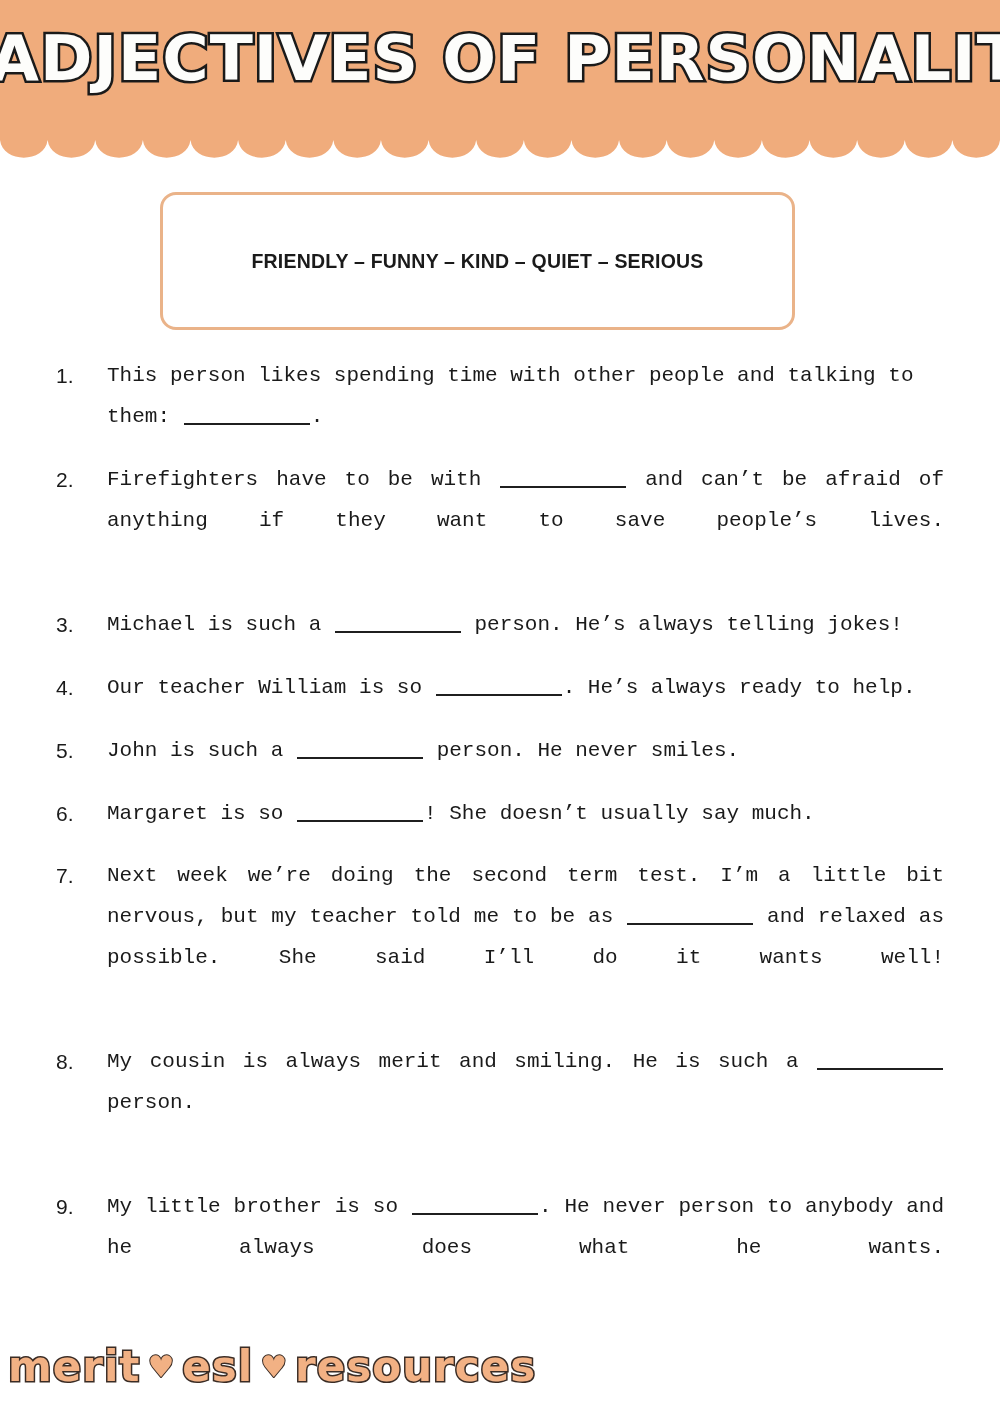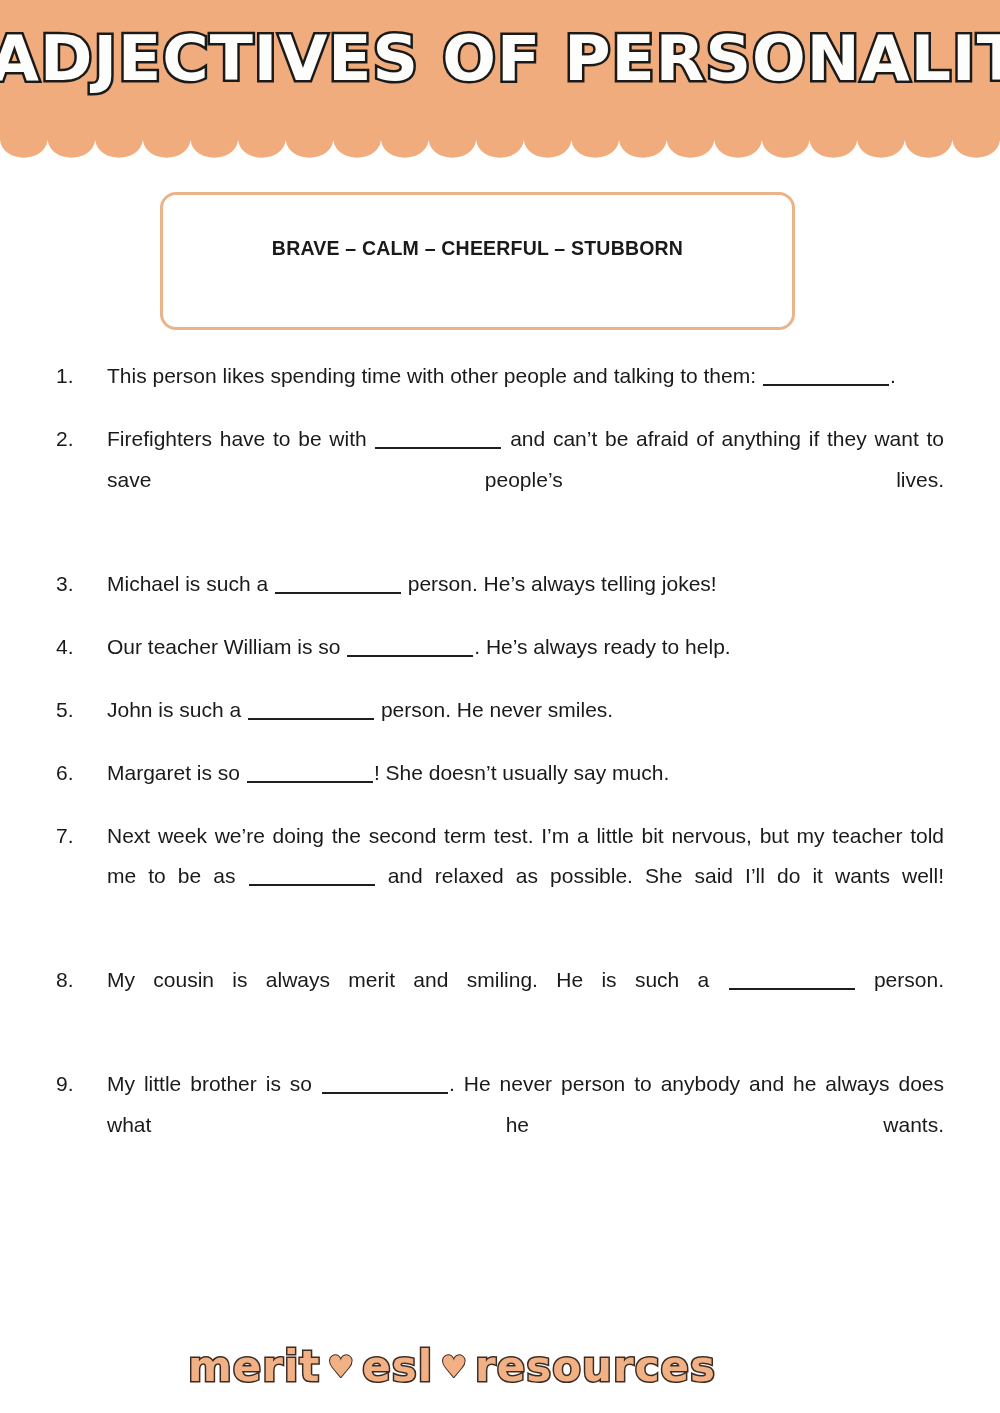--- a/index.html
+++ b/index.html
@@ -97,21 +97,21 @@
     font-size: 21px;
     color: #1a1a1a;
     line-height: 1.95;
     font-family: "Liberation Sans", sans-serif;
   }
   .q-text {
     flex: 1 1 auto;
     font-size: 21px;
     color: #1a1a1a;
     line-height: 1.95;
-    font-family: Liberation Sans, sans-serif;
+    font-family: Liberation Mono, monospace;
     text-align: justify;
     text-justify: inter-word;
     hyphens: none;
   }
   .q-text.nojustify { text-align: left; }
   
   .q-text::after {
     content: "";
     display: inline-block;
     width: 100%;
@@ -122,24 +122,24 @@
     display: inline-block;
     width: 126px;
     border-bottom: 2.5px solid #1f1f1f;
     vertical-align: -3px;
     margin: 0 1px;
   }
 
   
   .footer {
     position: absolute;
-    left: 0;
+    left: 8px;
     top: 1344px;
     width: 904px;
-    text-align: center;
+    text-align: left;
   }
   .footer-logo {
     display: inline-block;
     font-family: "DejaVu Sans", sans-serif;
     font-weight: bold;
     font-size: 42px;
     letter-spacing: 1px;
     color: #f2b184;
     -webkit-text-stroke: 3px #3a2c25;
     paint-order: stroke fill;
@@ -158,21 +158,21 @@
 <body>
 
 <div class="banner">
   <div class="banner-title">ADJECTIVES OF PERSONALITY</div>
   <svg class="scallops" viewBox="0 0 1000 24" preserveAspectRatio="none">
     <path id="scallop-path" fill="#ffffff" d="M0,0 C2.857142857142857,23.52 44.76190476190476,23.52 47.61904761904762,0 C50.476190476190474,23.52 92.38095238095238,23.52 95.23809523809524,0 C98.0952380952381,23.52 140,23.52 142.85714285714286,0 C145.71428571428572,23.52 187.61904761904762,23.52 190.47619047619048,0 C193.33333333333334,23.52 235.23809523809524,23.52 238.0952380952381,0 C240.95238095238096,23.52 282.8571428571429,23.52 285.7142857142857,0 C288.57142857142856,23.52 330.4761904761905,23.52 333.33333333333337,0 C336.1904761904762,23.52 378.09523809523813,23.52 380.95238095238096,0 C383.8095238095238,23.52 425.7142857142857,23.52 428.57142857142856,0 C431.4285714285714,23.52 473.3333333333333,23.52 476.19047619047615,0 C479.04761904761904,23.52 520.952380952381,23.52 523.8095238095239,0 C526.6666666666667,23.52 568.5714285714287,23.52 571.4285714285714,0 C574.2857142857143,23.52 616.1904761904761,23.52 619.047619047619,0 C621.9047619047619,23.52 663.8095238095239,23.52 666.6666666666666,0 C669.5238095238096,23.52 711.4285714285716,23.52 714.2857142857143,0 C717.1428571428572,23.52 759.047619047619,23.52 761.9047619047619,0 C764.7619047619048,23.52 806.6666666666667,23.52 809.5238095238095,0 C812.3809523809524,23.52 854.2857142857142,23.52 857.1428571428571,0 C860,23.52 901.9047619047619,23.52 904.7619047619047,0 C907.6190476190477,23.52 949.5238095238096,23.52 952.3809523809524,0 C955.2380952380953,23.52 997.1428571428571,23.52 1000,0 L1000,24 L0,24 Z"></path>
   </svg>
 </div>
 
 <div class="wordbank">
-  <div class="wordbank-line first">BRAVE – CALM – CHEERFUL – STUBBORN</div>
+  <div class="wordbank-line">FRIENDLY – FUNNY – KIND – QUIET – SERIOUS</div>
 </div>
 
 <div class="questions" id="questions-list">
     <div class="q-row">
       <div class="q-num">1.</div>
       <div class="q-text nojustify"><span>This person likes spending time with other people and talking to them: </span><span class="blank"></span><span>.</span></div>
     </div>
     <div class="q-row">
       <div class="q-num">2.</div>
       <div class="q-text"><span>Firefighters have to be with </span><span class="blank"></span><span> and can’t be afraid of anything if they want to save people’s lives.</span></div>

